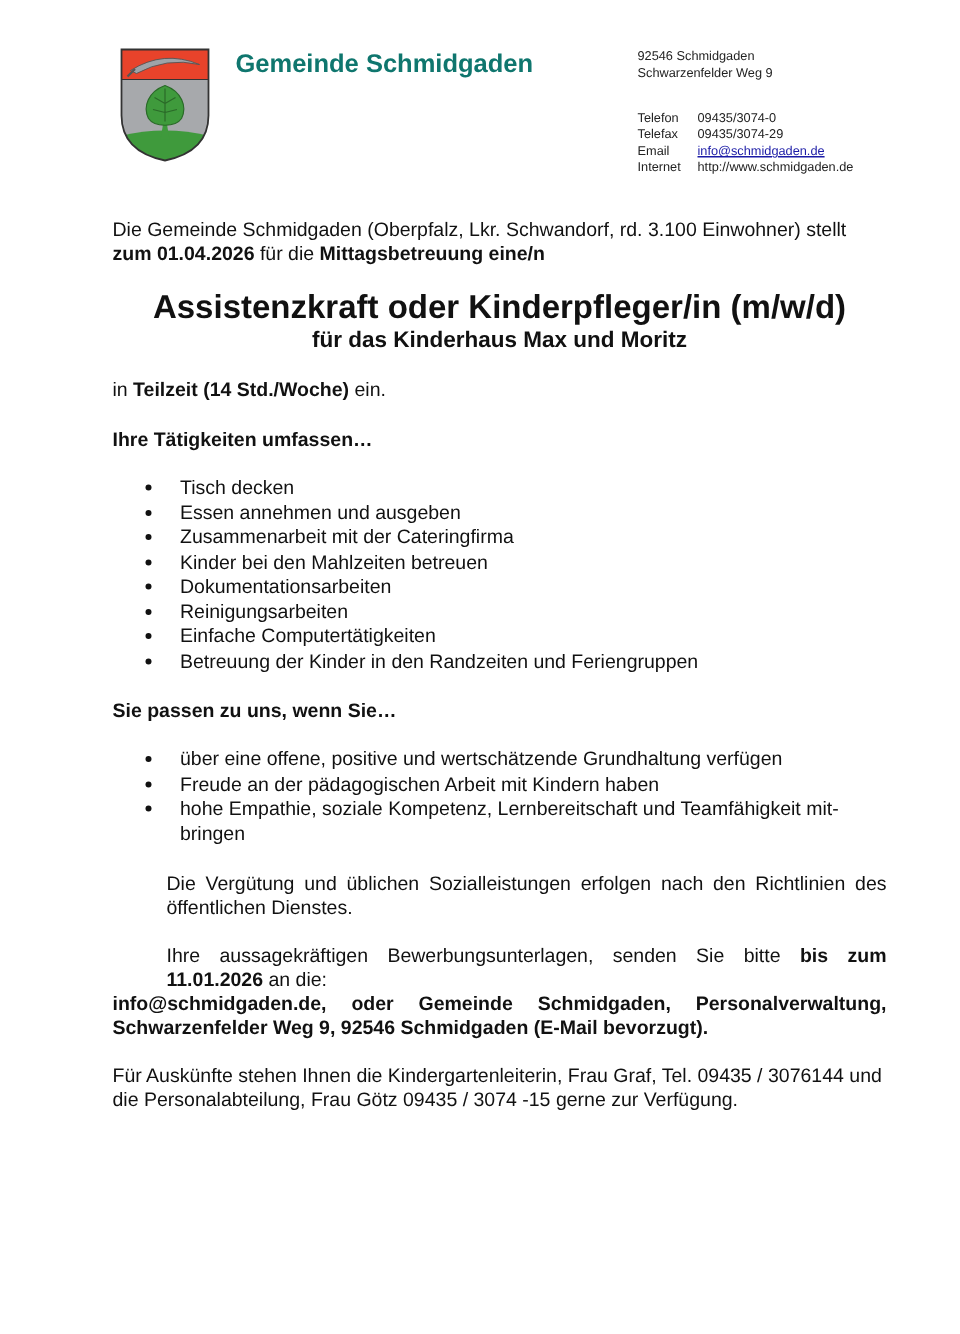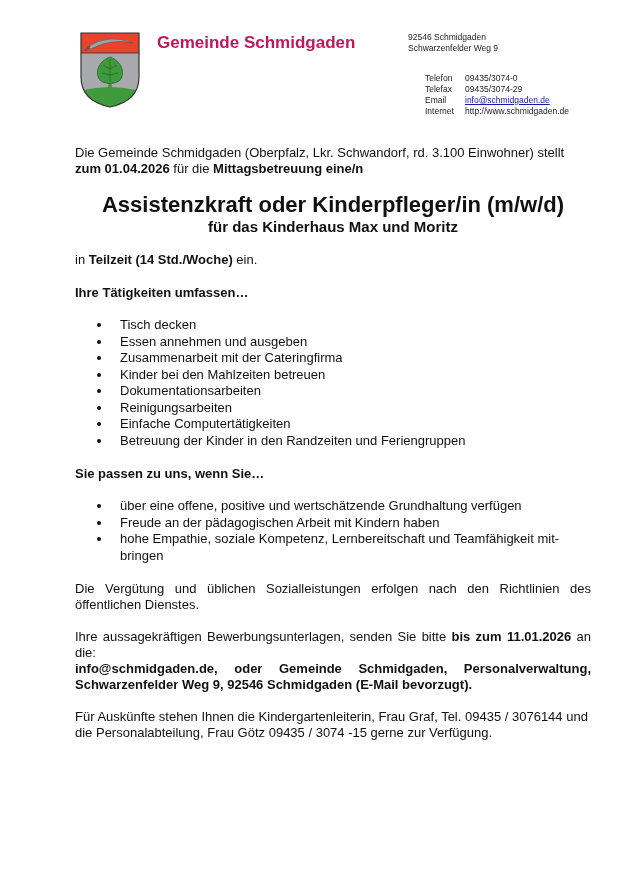--- a/index.html
+++ b/index.html
@@ -3,24 +3,24 @@
 <meta charset="utf-8">
 <style>
   html, body { margin: 0; padding: 0; background: #ffffff; }
   body {
     width: 640px; height: 889px; position: relative; overflow: hidden;
     font-family: "Liberation Sans", sans-serif; color: #111;
   }
   .crest { position: absolute; left: 79px; top: 31px; width: 62px; height: 78px; }
   .org-name {
     position: absolute; left: 157px; top: 33px;
-    font-size: 17px; font-weight: bold; color: #be185d;
+    font-size: 17px; font-weight: bold; color: #0f766e;
   }
   .addr {
-    position: absolute; left: 408px; top: 32px;
+    position: absolute; left: 425px; top: 32px;
     font-size: 8.5px; line-height: 11px; color: #222;
   }
   .contact {
     position: absolute; left: 425px; top: 73px;
     font-size: 8.5px; line-height: 11px; color: #222;
   }
   .contact .row { display: flex; }
   .contact .lbl { width: 40px; }
   .contact a { color: #1a1aa6; text-decoration: underline; }
 
@@ -37,21 +37,21 @@
   .section-head { font-weight: bold; font-size: 13px; line-height: 16px; margin-top: 17px; }
   ul.bl { list-style: none; padding: 0; margin: 16px 0 0 0; }
   ul.bl li {
     position: relative; padding-left: 25px; margin-left: 20px;
     font-size: 13px; line-height: 16.5px;
   }
   ul.bl li::before {
     content: ""; position: absolute; left: 2px; top: 6px;
     width: 4px; height: 4px; border-radius: 50%; background: #111;
   }
-  .justify { text-align: justify; }
+  .justify { text-align: justify; margin-left: 36px; }
   .verg { margin-top: 17px; }
   .bew { margin-top: 16px; }
   .contact-block { text-align: justify; text-align-last: left; }
   .ausk { margin-top: 16px; }
 </style>
 </head>
 <body>
 
 <div class="crest">
   <svg width="62" height="78" viewBox="0 0 62 78">

